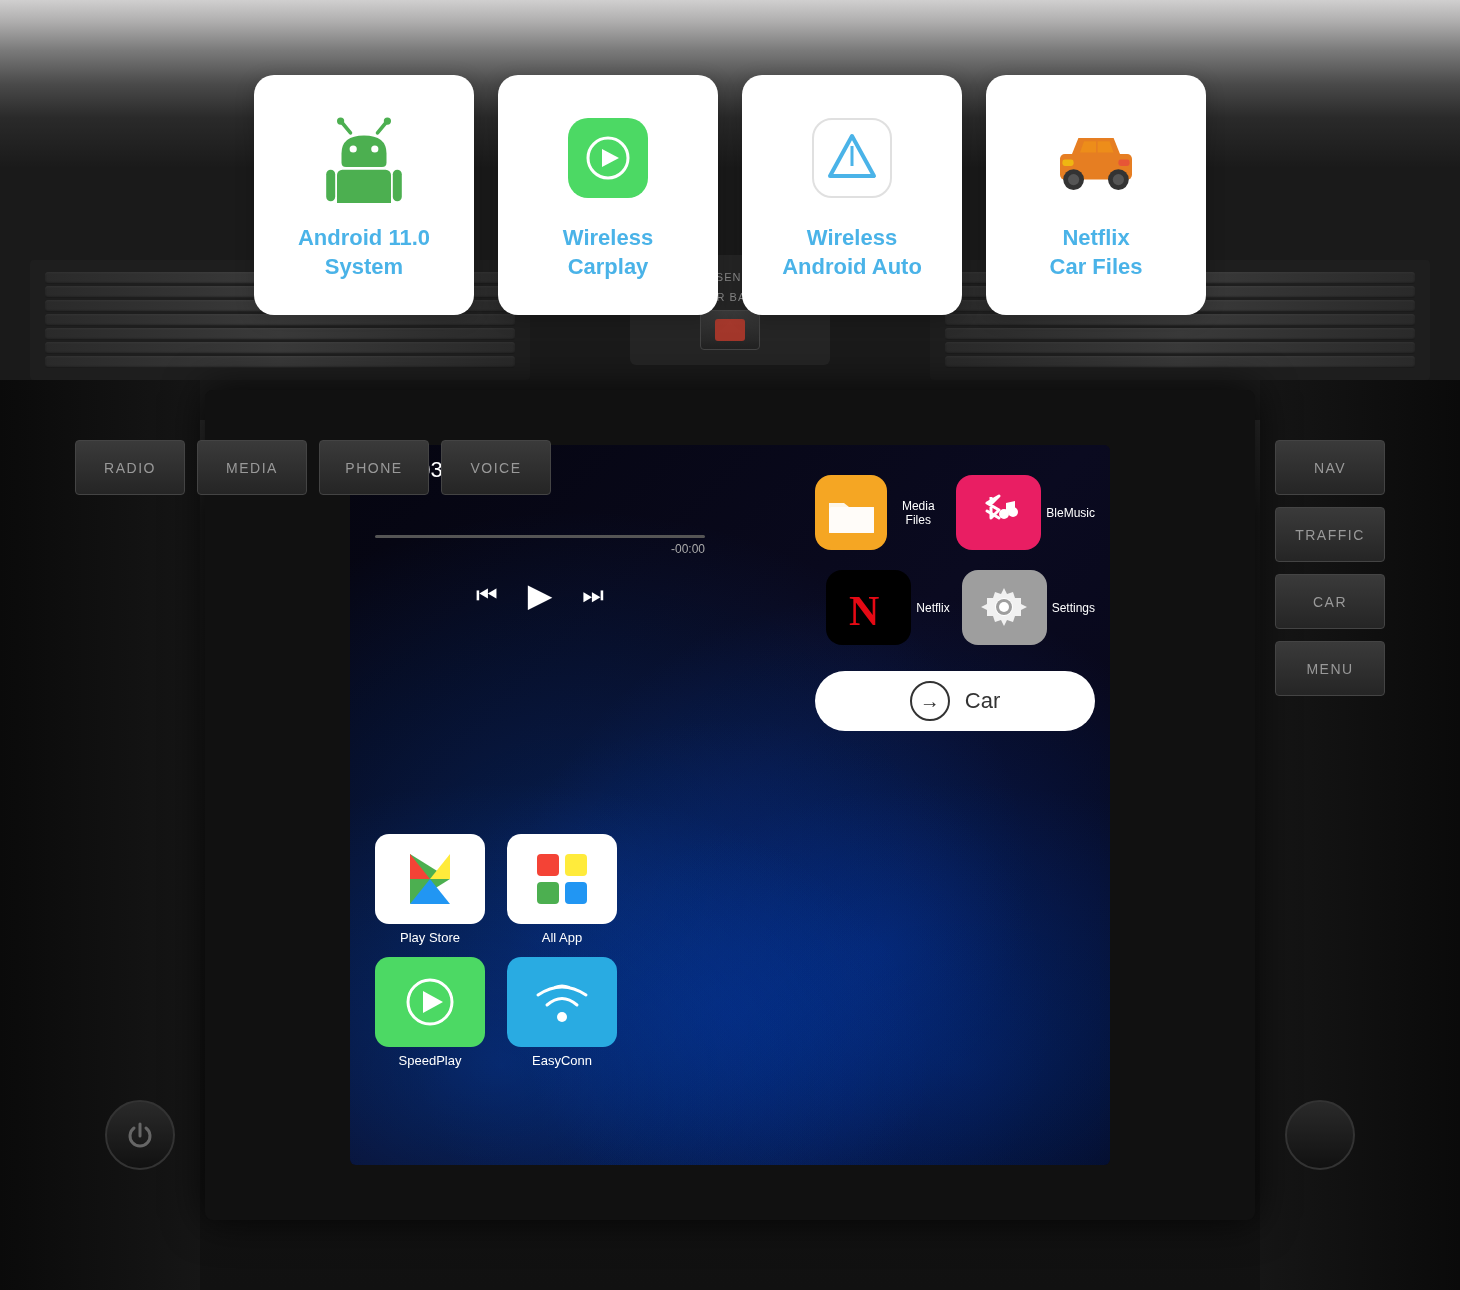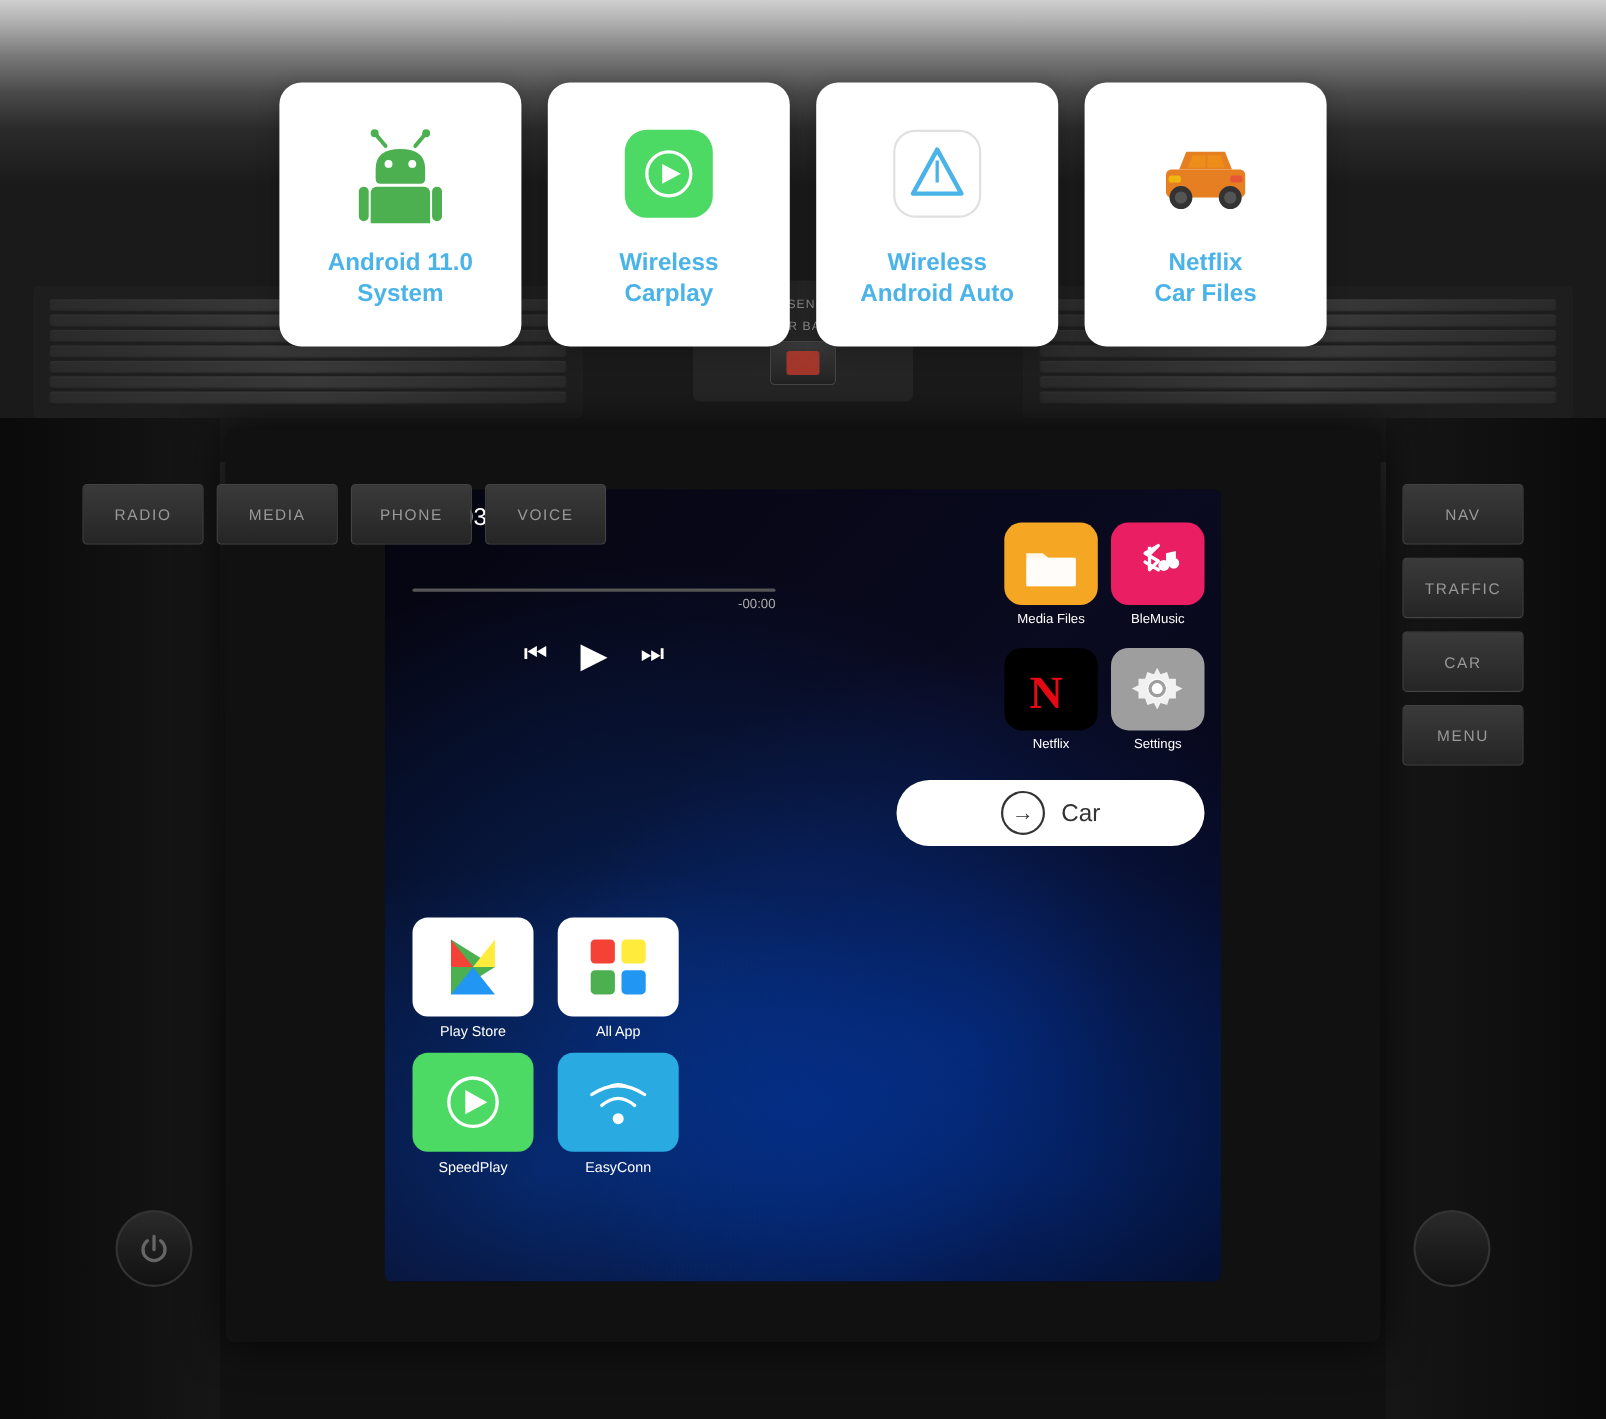--- a/index.html
+++ b/index.html
@@ -386,21 +386,21 @@
     }
 
     .app-row {
       display: flex;
       gap: 12px;
       justify-content: flex-end;
     }
 
     .app-item-right {
       display: flex;
-      flex-direction: column;
+      flex-direction: row;
       align-items: center;
       gap: 5px;
       cursor: pointer;
     }
 
     .app-icon-lg {
       width: 85px;
       height: 75px;
       border-radius: 16px;
       display: flex;

